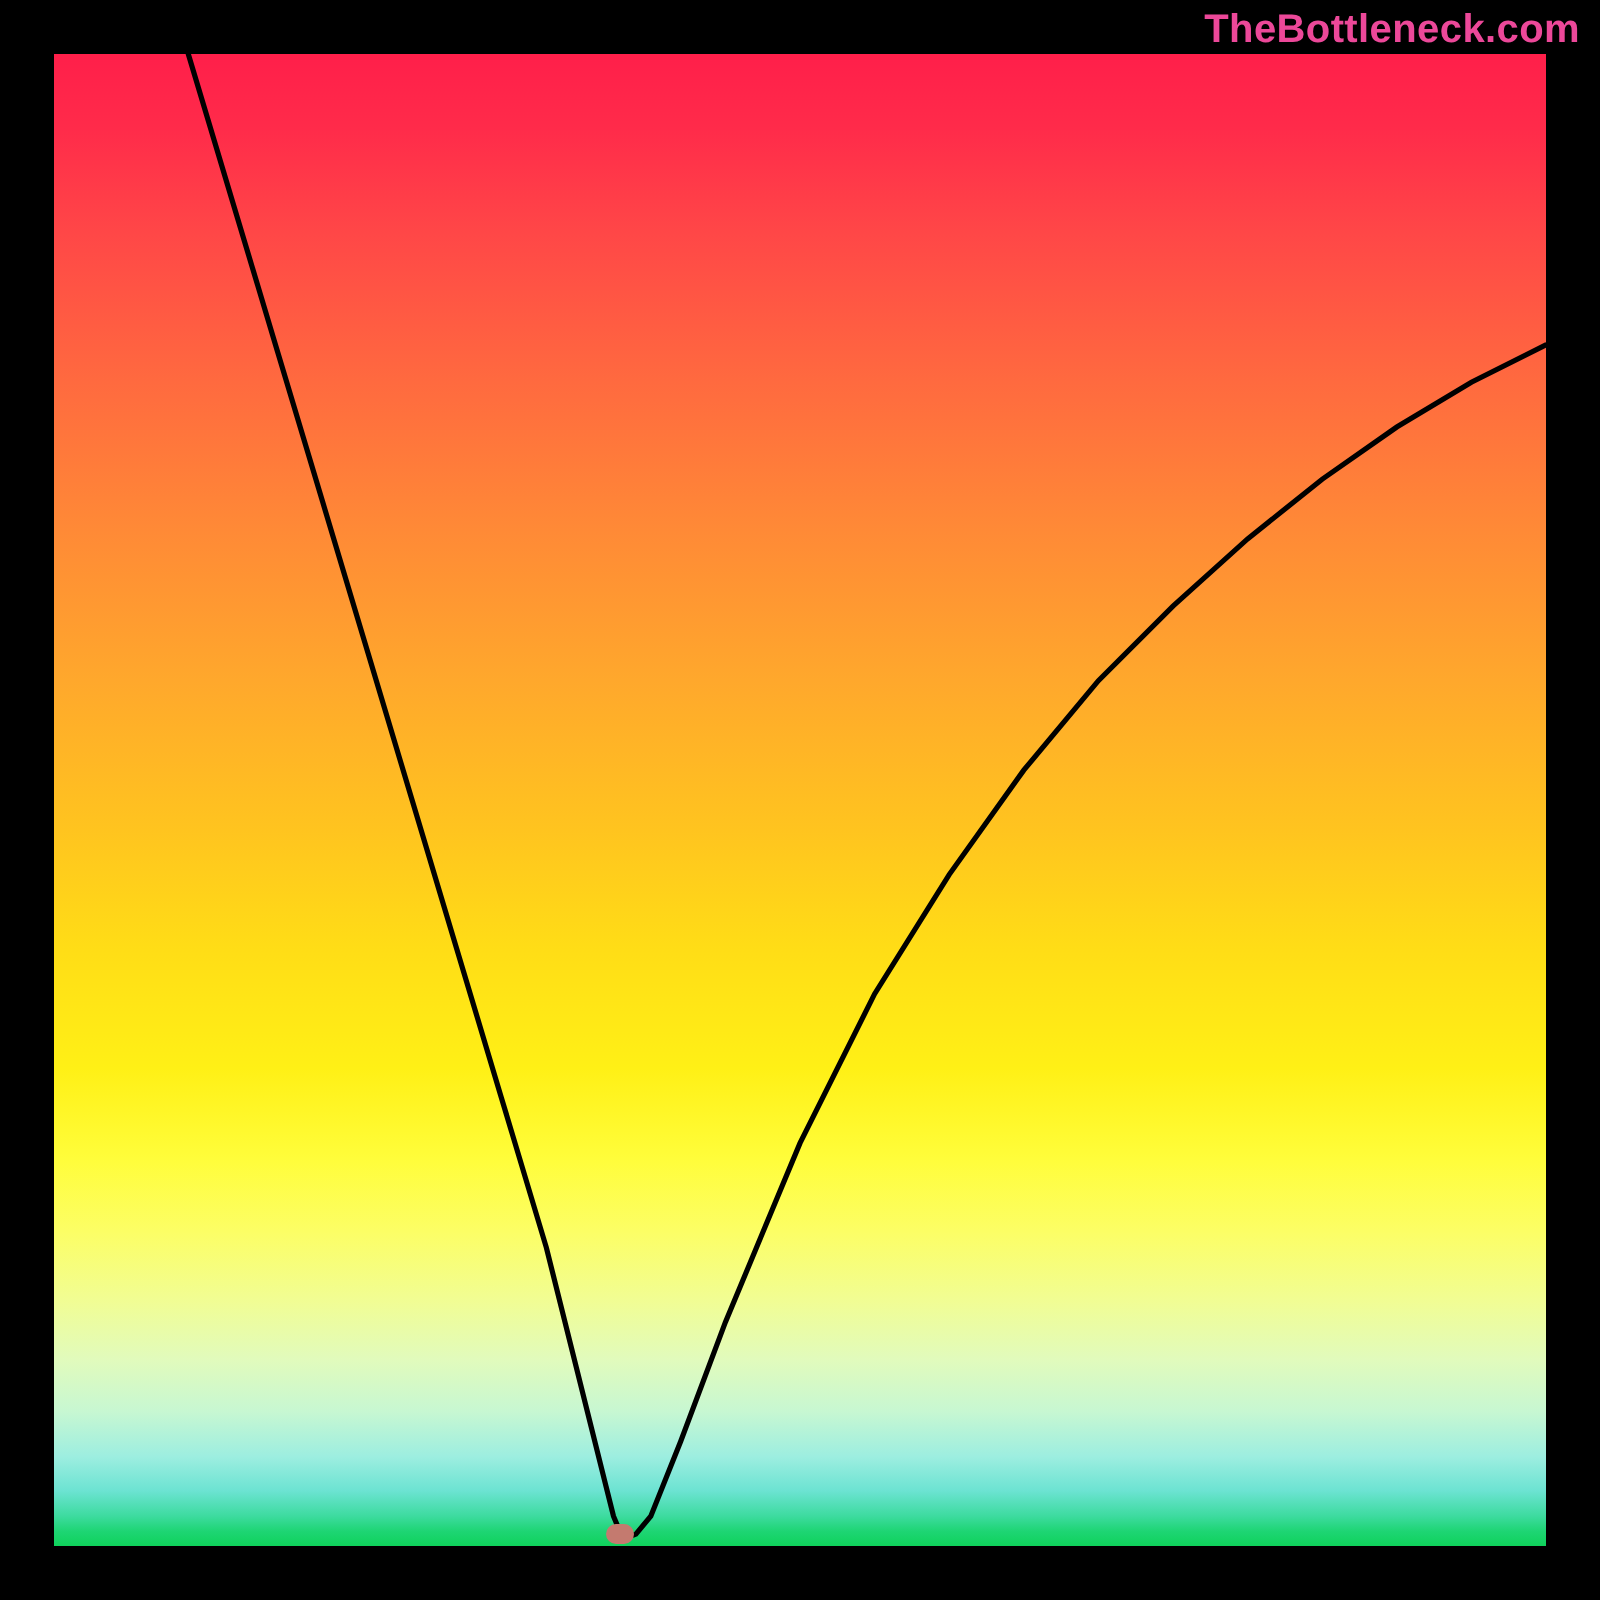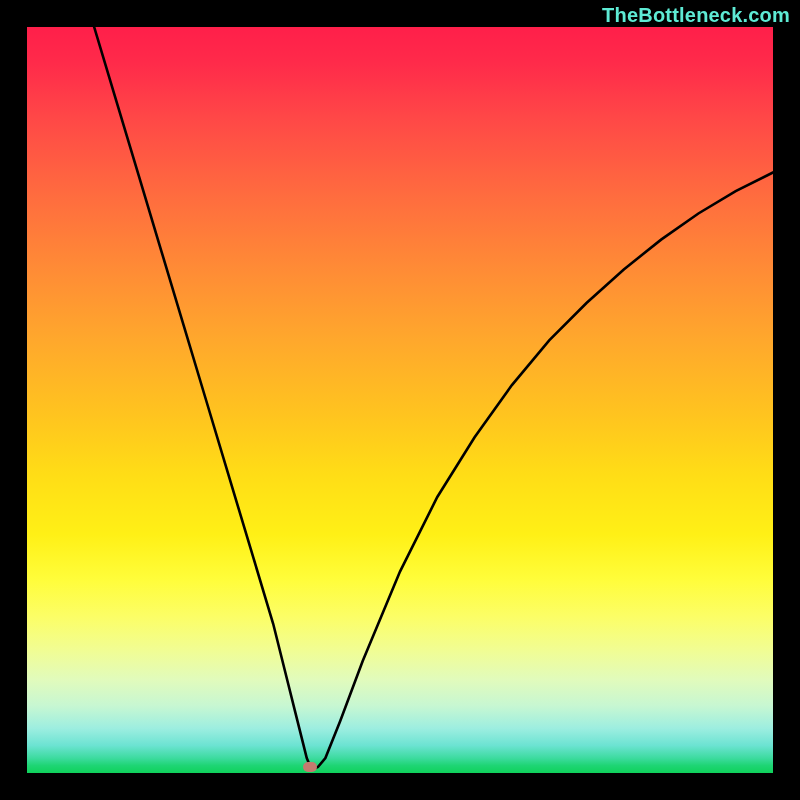--- a/index.html
+++ b/index.html
@@ -72,21 +72,21 @@
     background: #C47A6F;
     transform: translate(-50%, -50%);
   }
   .watermark {
     position: absolute;
     top: 4px;
     right: 10px;
     font-family: Arial, Helvetica, sans-serif;
     font-size: 20px;
     font-weight: bold;
-    color: #5eead4;
+    color: #ec4899;
     letter-spacing: 0.2px;
     user-select: none;
   }
 </style>
 </head>
 <body>
 
 <div class="frame">
   <div class="plot">
     <div class="gradient"></div>

